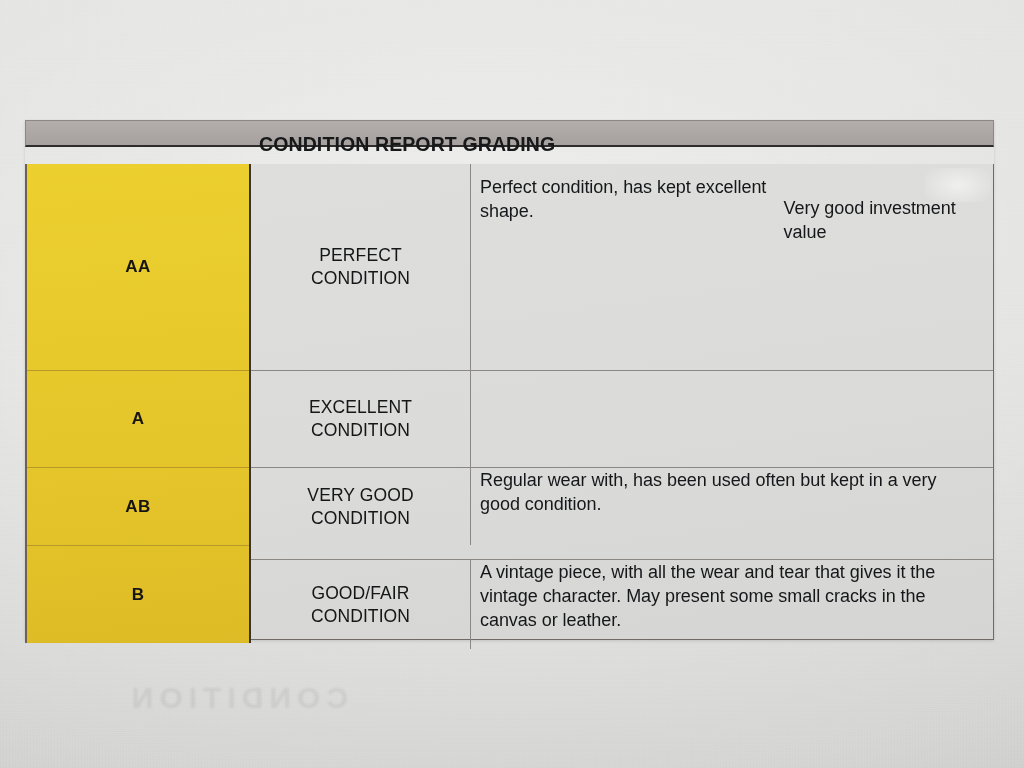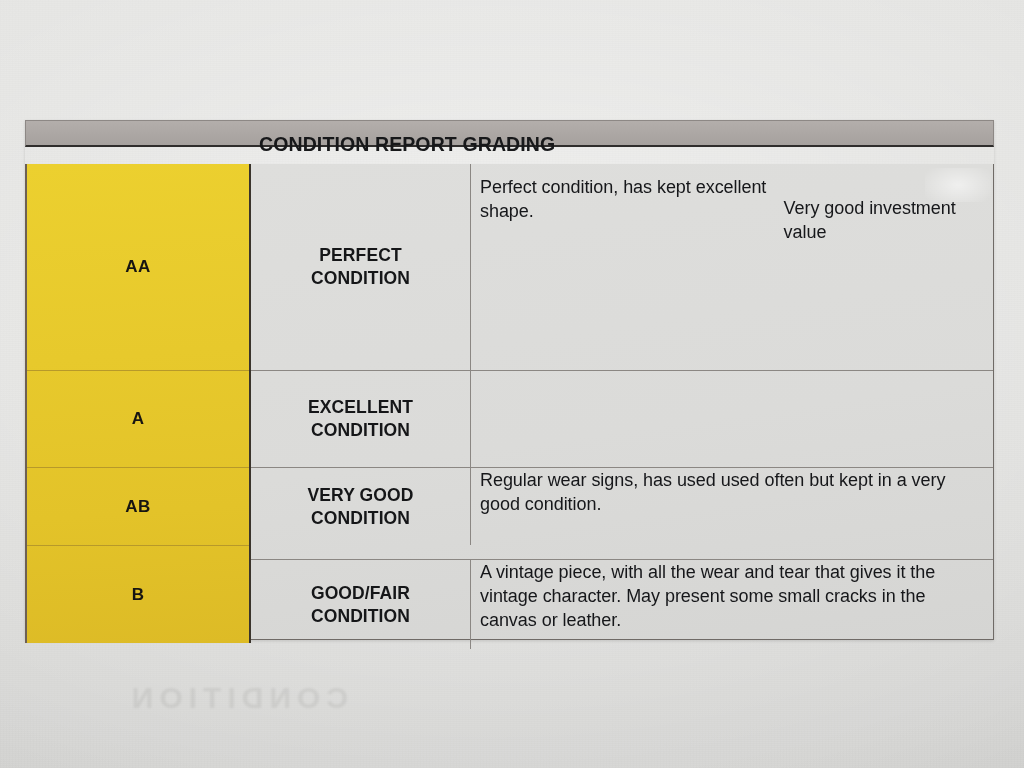--- a/index.html
+++ b/index.html
@@ -156,21 +156,21 @@
     width: 220px;
     height: 100%;
     border-right: 1px solid #8b8783;
     box-sizing: border-box;
     display: flex;
     align-items: center;
     justify-content: center;
   }
   .cond-txt {
     font-size: 17.5px;
-    font-weight: bold;
+    font-weight: normal;
     color: #151618;
     text-align: center;
     line-height: 23px;
     letter-spacing: .1px;
   }
 
   .desc {
     position: absolute;
     left: 220px;
     right: 0;
@@ -261,21 +261,21 @@
         </div>
 
         <div class="row" style="top:303px;height:78px;padding-left:20px;">
           <div class="cond">
             <div class="cond-txt">
               <span>VERY GOOD</span><br>
               <span>CONDITION</span>
             </div>
           </div>
           <div class="desc">
-            <p>Regular wear signs, has used used often but kept in a very good condition.</p>
+            <p>Regular wear with, has been used often but kept in a very good condition.</p>
           </div>
         </div>
 
         <div class="row" style="top:395px;height:90px;">
           <div class="cond">
             <div class="cond-txt">
               <span>GOOD/FAIR</span><br>
               <span>CONDITION</span>
             </div>
           </div>

